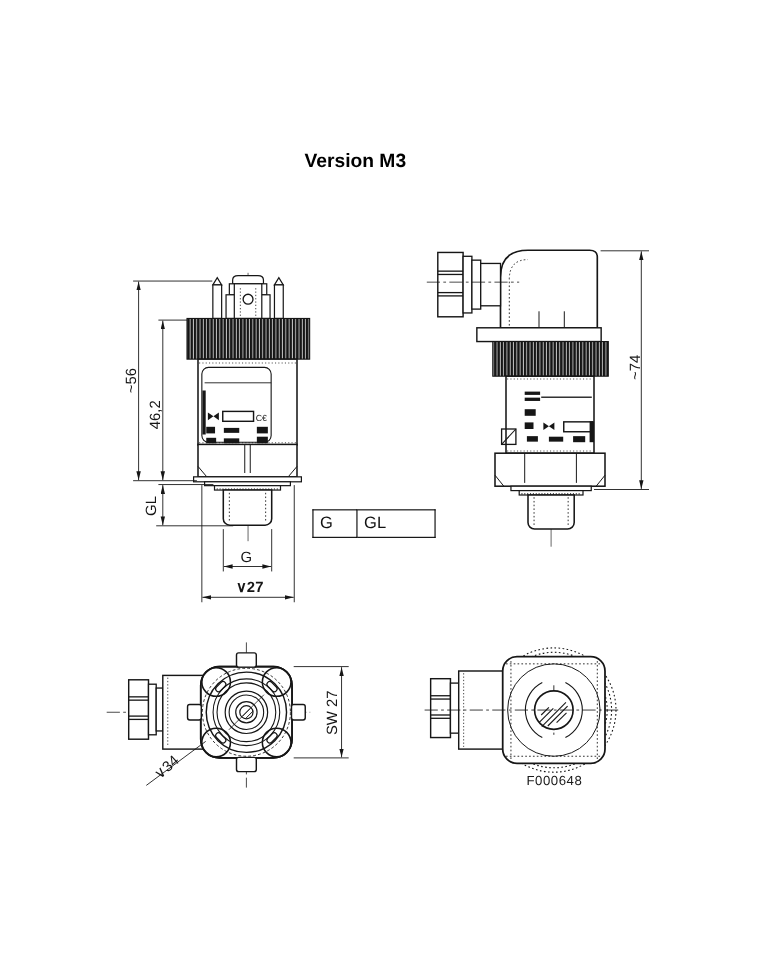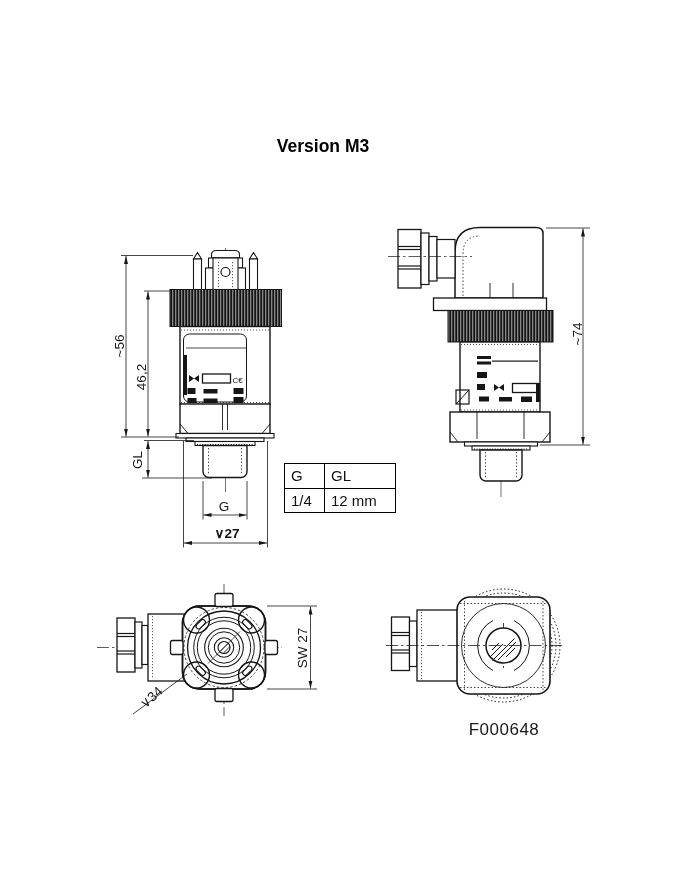--- a/index.html
+++ b/index.html
@@ -5,22 +5,22 @@
   html,body{margin:0;padding:0;background:#fff;}
   .page{position:relative;width:700px;height:869px;background:#ffffff;
         font-family:"Liberation Sans",sans-serif;color:#111;overflow:hidden;}
   .page svg{position:absolute;left:0;top:0;}
   .lbl{position:absolute;font-size:13.5px;color:#161616;white-space:nowrap;
        transform:translate(-50%,-50%);}
   .lbl.rot90{transform:translate(-50%,-50%) rotate(-90deg);}
   .lbl.rot42{transform:translate(-50%,-50%) rotate(-42deg);}
   .title{position:absolute;font-size:17.5px;font-weight:bold;color:#000;
          transform:translate(-50%,0);white-space:nowrap;}
-  .figcode{position:absolute;font-size:17px;color:#1a1a1a;letter-spacing:.5px;
-         transform:translate(-50%,-50%);white-space:nowrap;margin-top:20px;}
+  .figcode{position:absolute;font-size:12px;color:#1a1a1a;letter-spacing:.5px;
+         transform:translate(-50%,-50%);white-space:nowrap;}
   .spec-table{position:absolute;left:284px;top:463px;border-collapse:collapse;}
   .spec-table th,.spec-table td{border:1.5px solid #000;font-size:15px;font-weight:400;
          padding:0 6px;height:23.5px;text-align:left;vertical-align:middle;color:#111;}
   .spec-table .c1{min-width:27px;}
   .spec-table .c2{min-width:58px;}
 </style>
 </head>
 <body>
 
 <div class="page">
@@ -288,20 +288,16 @@
 <div class="lbl rot90" style="left:302px;top:648px;">SW 27</div>
 <div class="lbl rot42" style="left:151px;top:697px;">∨34</div>
 <div class="figcode" style="left:504px;top:710px;">F000648</div>
 
 <table class="spec-table">
   <tbody>
     <tr>
       <th class="c1">G</th>
       <th class="c2">GL</th>
     </tr>
-    <tr>
-      <td class="c1">1/4</td>
-      <td class="c2">12 mm</td>
-    </tr>
   </tbody>
 </table>
 
 </div>
 
 </body></html>

